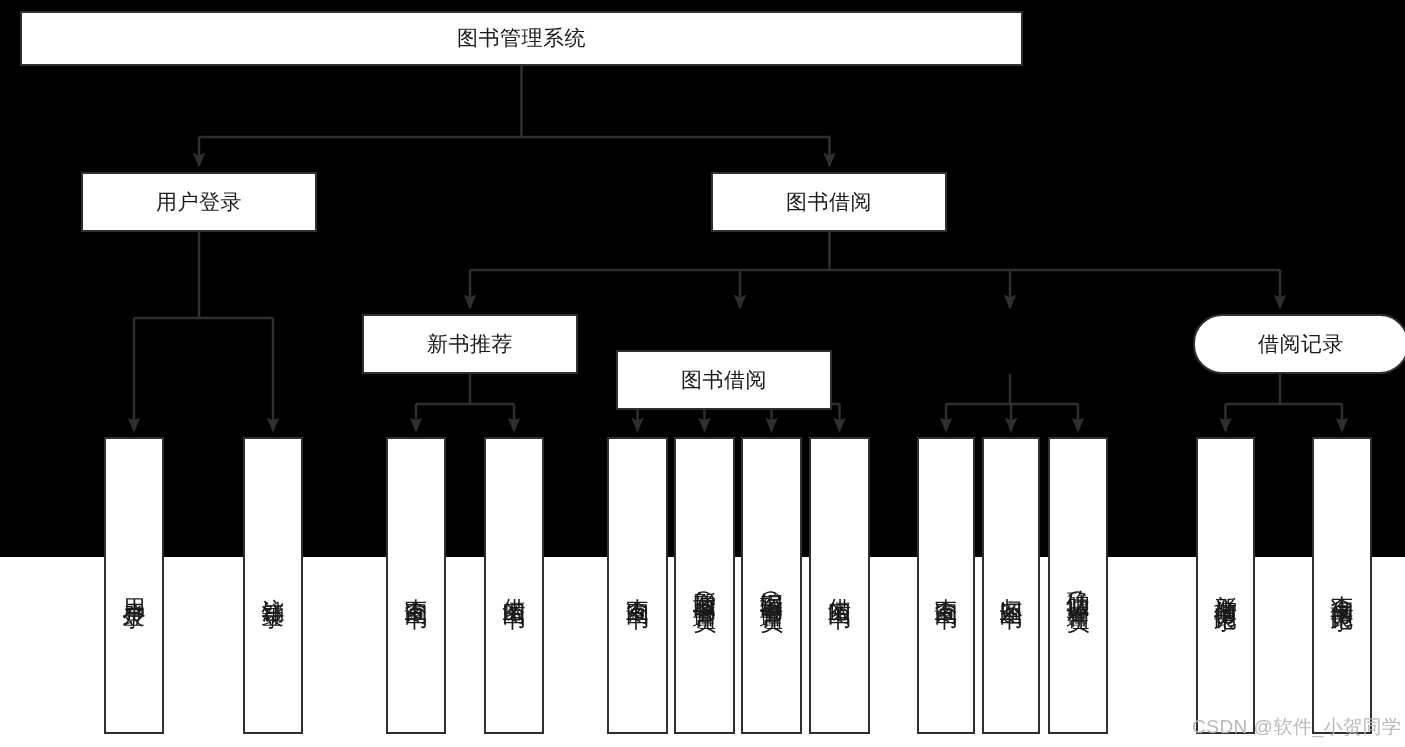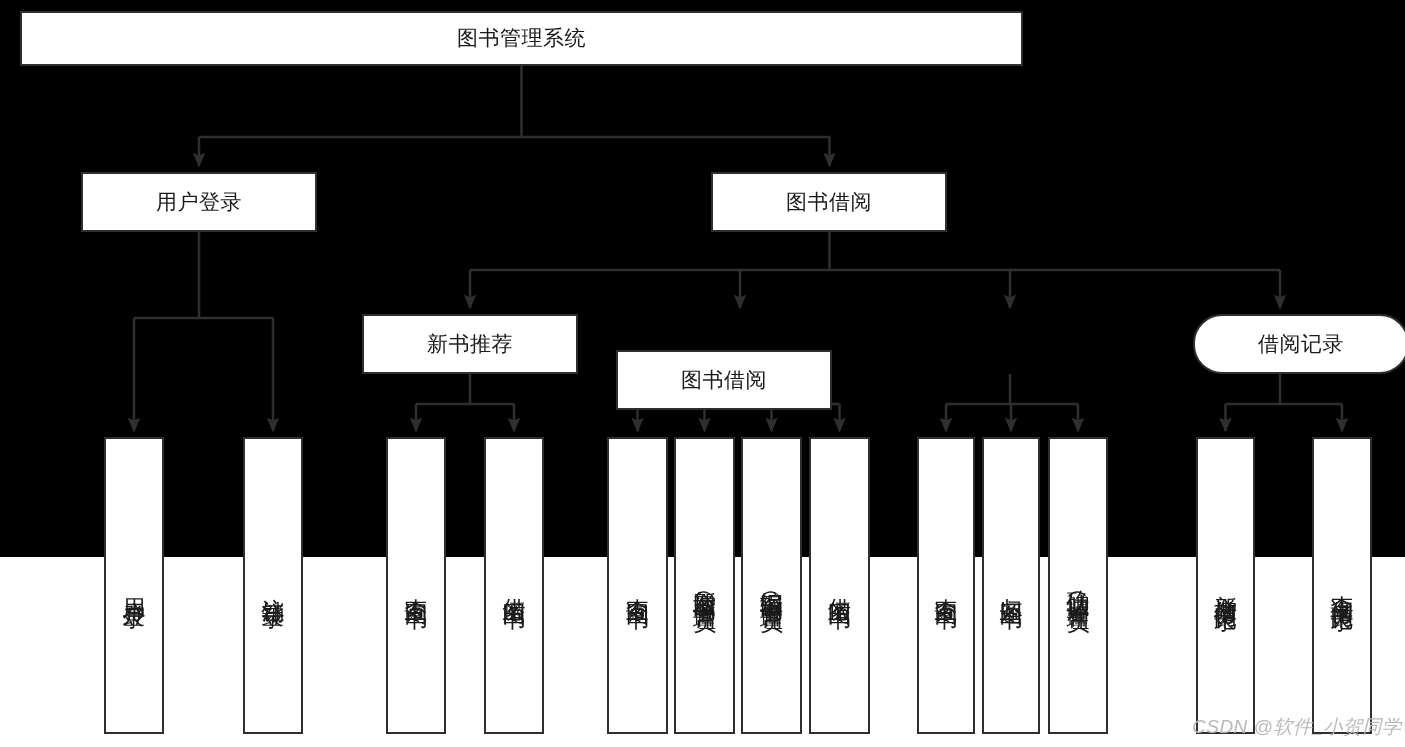--- a/index.html
+++ b/index.html
@@ -171,15 +171,15 @@
   <div class="node-box vertical" id="node-leaf-10" style="left: 1048px; top: 437px; width: 60px; height: 297px;">
     <span class="node-label">确认归还（管理员）</span>
   </div>
   <div class="node-box vertical" id="node-leaf-11" style="left: 1196px; top: 437px; width: 59px; height: 297px;">
     <span class="node-label">新增借阅记录</span>
   </div>
   <div class="node-box vertical" id="node-leaf-12" style="left: 1312px; top: 437px; width: 60px; height: 297px;">
     <span class="node-label">查询借阅记录</span>
   </div>
 
-  <div class="watermark" id="watermark" style="left: 1192px; top: 714px; color: rgb(185, 185, 185); font-style: italic;">CSDN @软件_小贺同学</div>
+  <div class="watermark" id="watermark" style="left: 1192px; top: 714px; color: rgb(185, 185, 185);">CSDN @软件_小贺同学</div>
 
 </div>
 
 </body></html>

